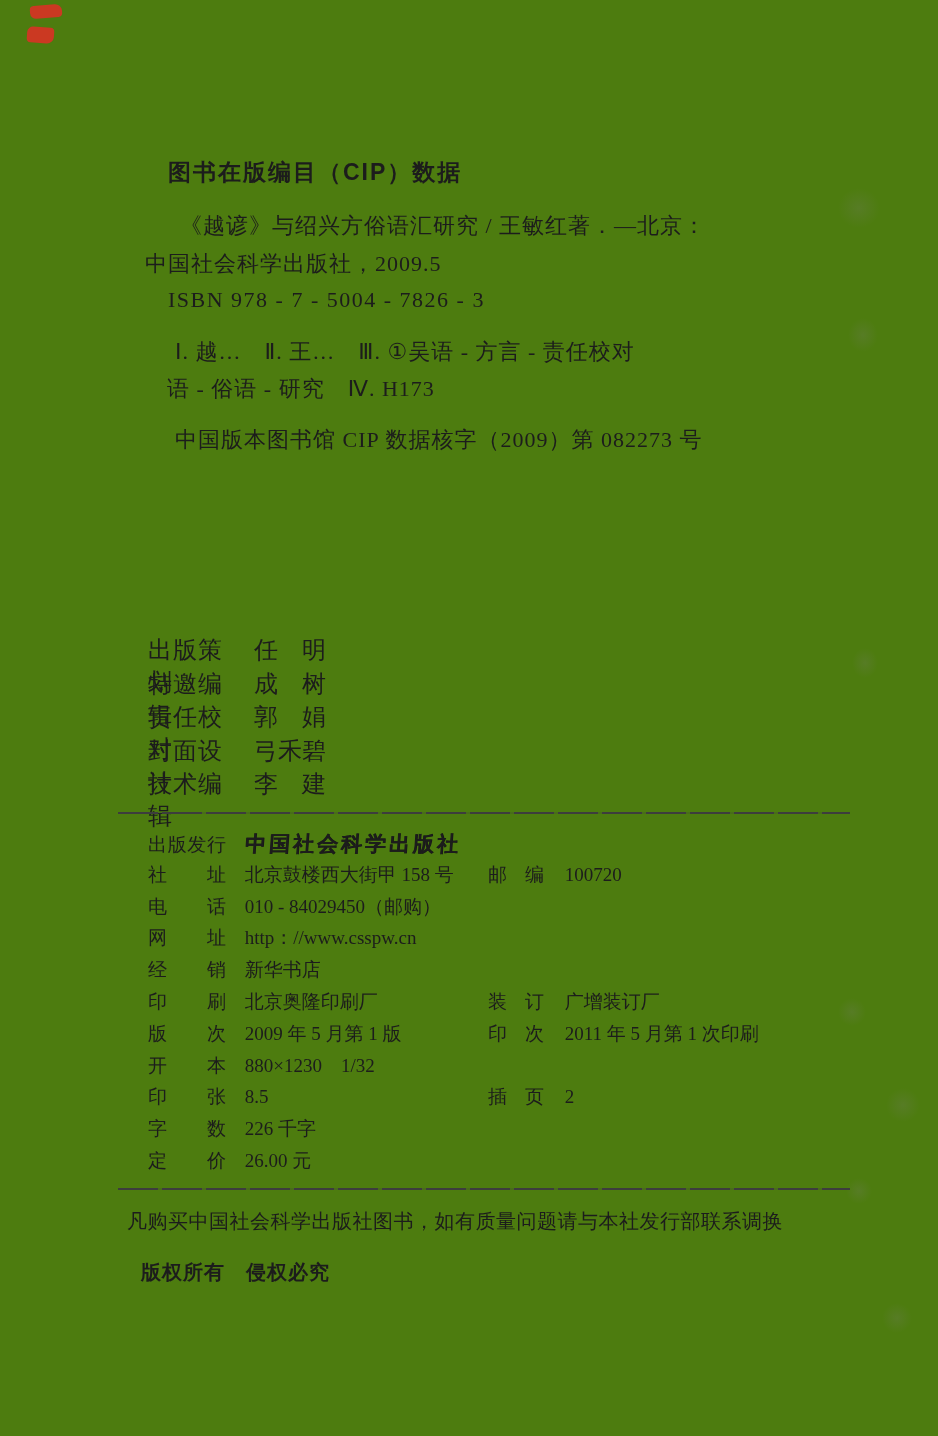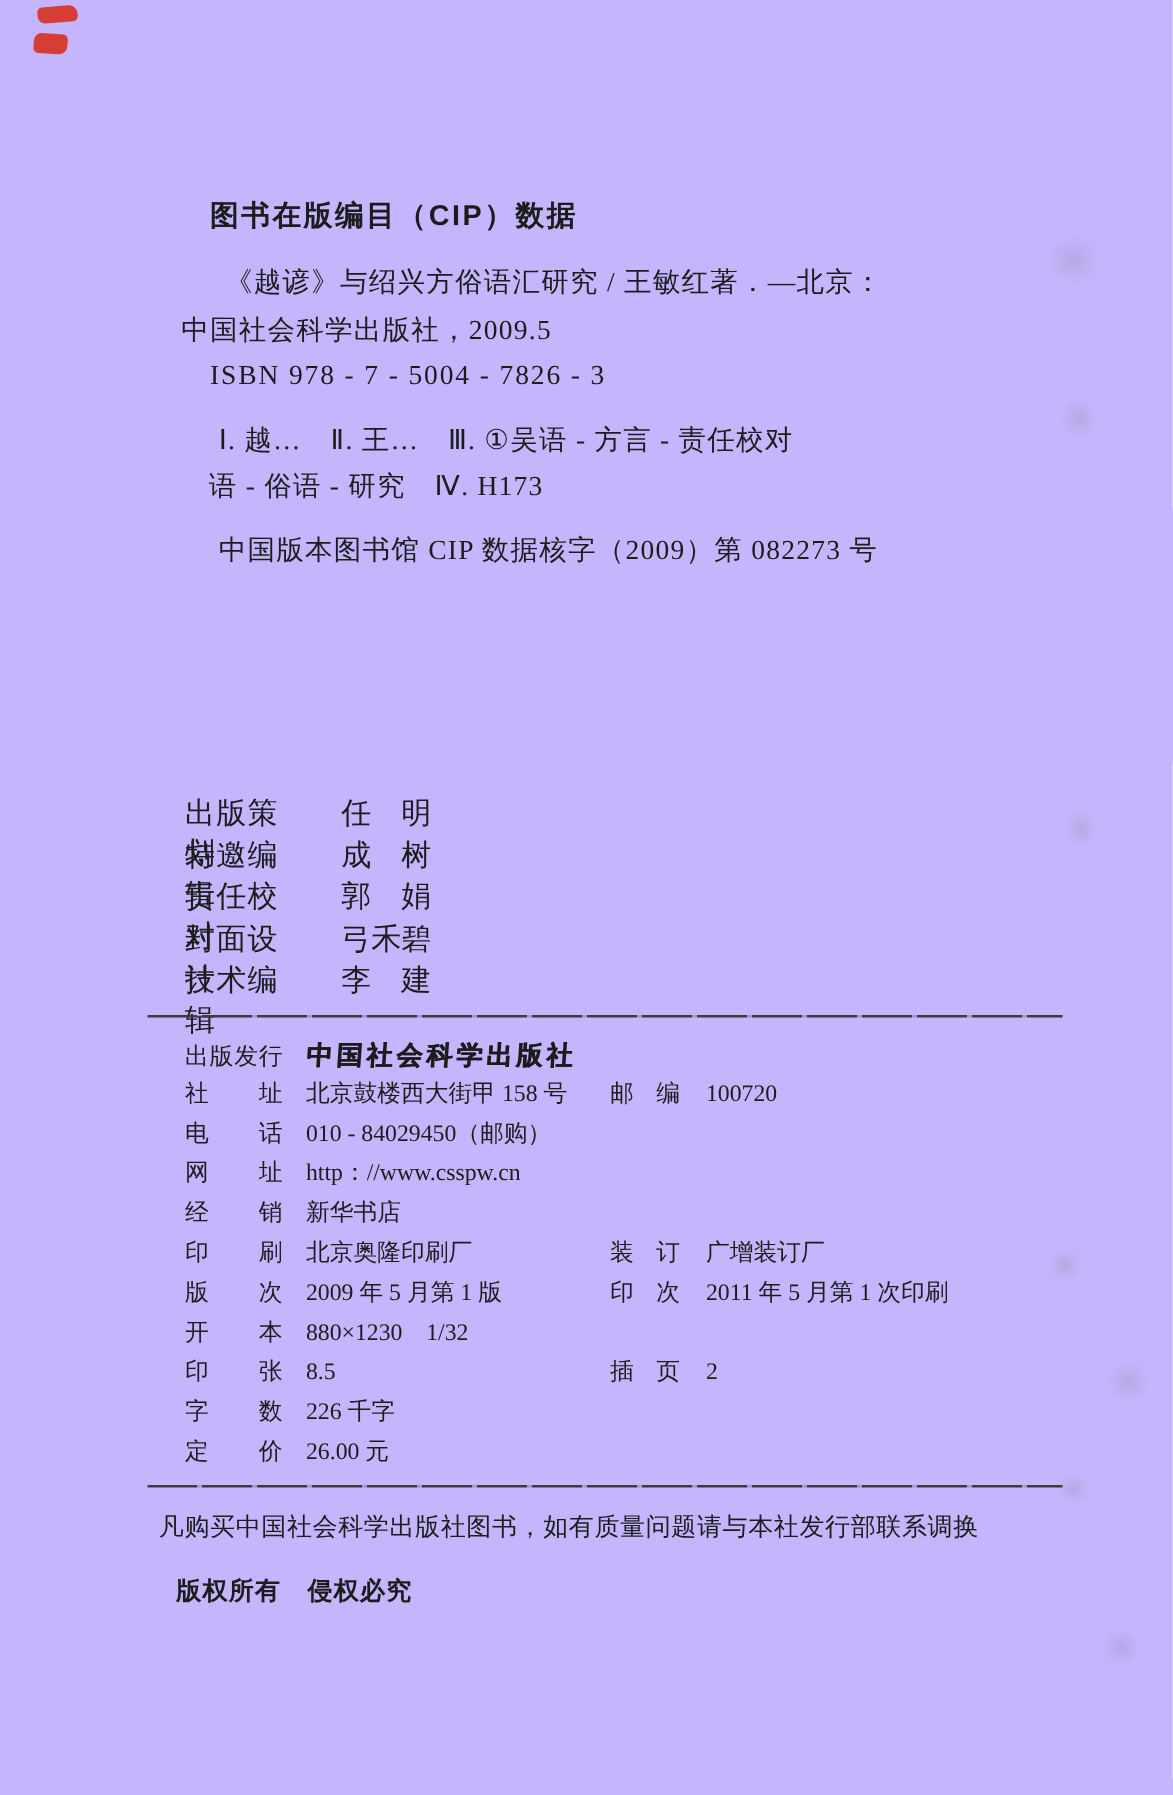--- a/index.html
+++ b/index.html
@@ -4,21 +4,21 @@
 <style>
   html, body { margin:0; padding:0; }
   body {
     width:938px; height:1436px;
     background:#ffffff;
     font-family:"Liberation Serif", serif;
     color:#1c1c1c;
     position:relative;
     overflow:hidden;
   }
-  .page { position:absolute; inset:0; background:#c4b5fd; }
+  .page { position:absolute; inset:0; background:#4d7c0f; }
 
   
   .red-mark { position:absolute; background:#d63324; opacity:.92; }
   .mark-1 { left:30px; top:5px;  width:32px; height:13px; border-radius:4px 7px 4px 6px; transform:rotate(-5deg); }
   .mark-2 { left:27px; top:27px; width:27px; height:16px; border-radius:6px 4px 7px 4px; transform:rotate(4deg); }
 
   
   .smudge { position:absolute; border-radius:50%;
     background:radial-gradient(closest-side, rgba(125,125,125,.20), rgba(125,125,125,0)); }
   .s1 { left:838px; top:188px;  width:42px; height:40px; }
@@ -38,21 +38,21 @@
   .entry-1 { left:180px; top:211px; }
   .entry-2 { left:145px; top:249px; }
   .isbn    { left:168px; top:287px; letter-spacing:1.5px; }
   .cls-1   { left:175px; top:337px; }
   .cls-2   { left:145px; top:374px;margin-left:22px; }
   .cip-rec { left:175px; top:425px; }
 
   .credits { position:absolute; left:148px; top:634px; }
   .credit-row { height:33.5px; display:flex; align-items:flex-start; font-size:24px; }
   .credit-role { width:84px; letter-spacing:1px; }
-  .credit-name { margin-left:41px; }
+  .credit-name { margin-left:22px; }
 
   .rule { position:absolute; left:118px; width:732px; height:2px;
     background:repeating-linear-gradient(90deg,#3d3d3d 0 40px, rgba(61,61,61,.25) 40px 44px); }
   .rule-top { top:812px; }
   .rule-bottom { top:1188px; }
 
   .pub-table { position:absolute; left:148px; top:830px; width:702px; }
   .pub-row { position:relative; height:31.8px; font-size:19px; white-space:nowrap; }
   .pub-label {
     display:inline-block; width:78px;

